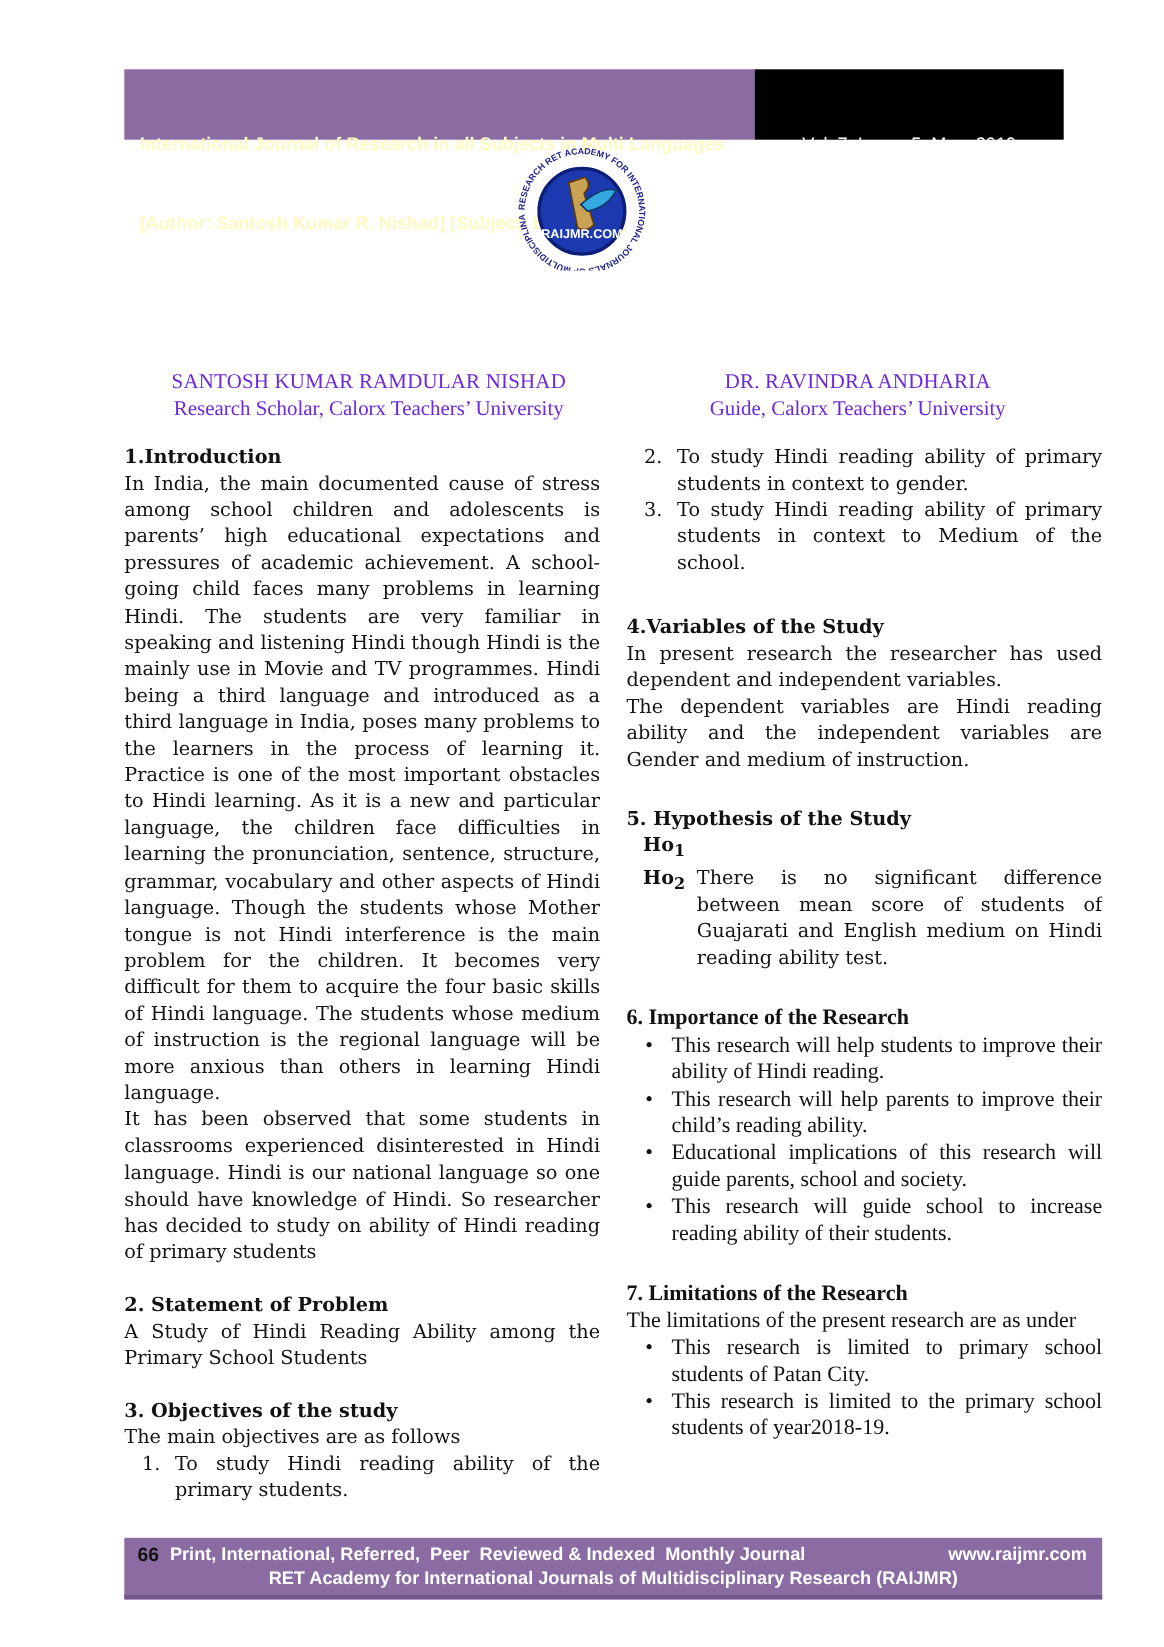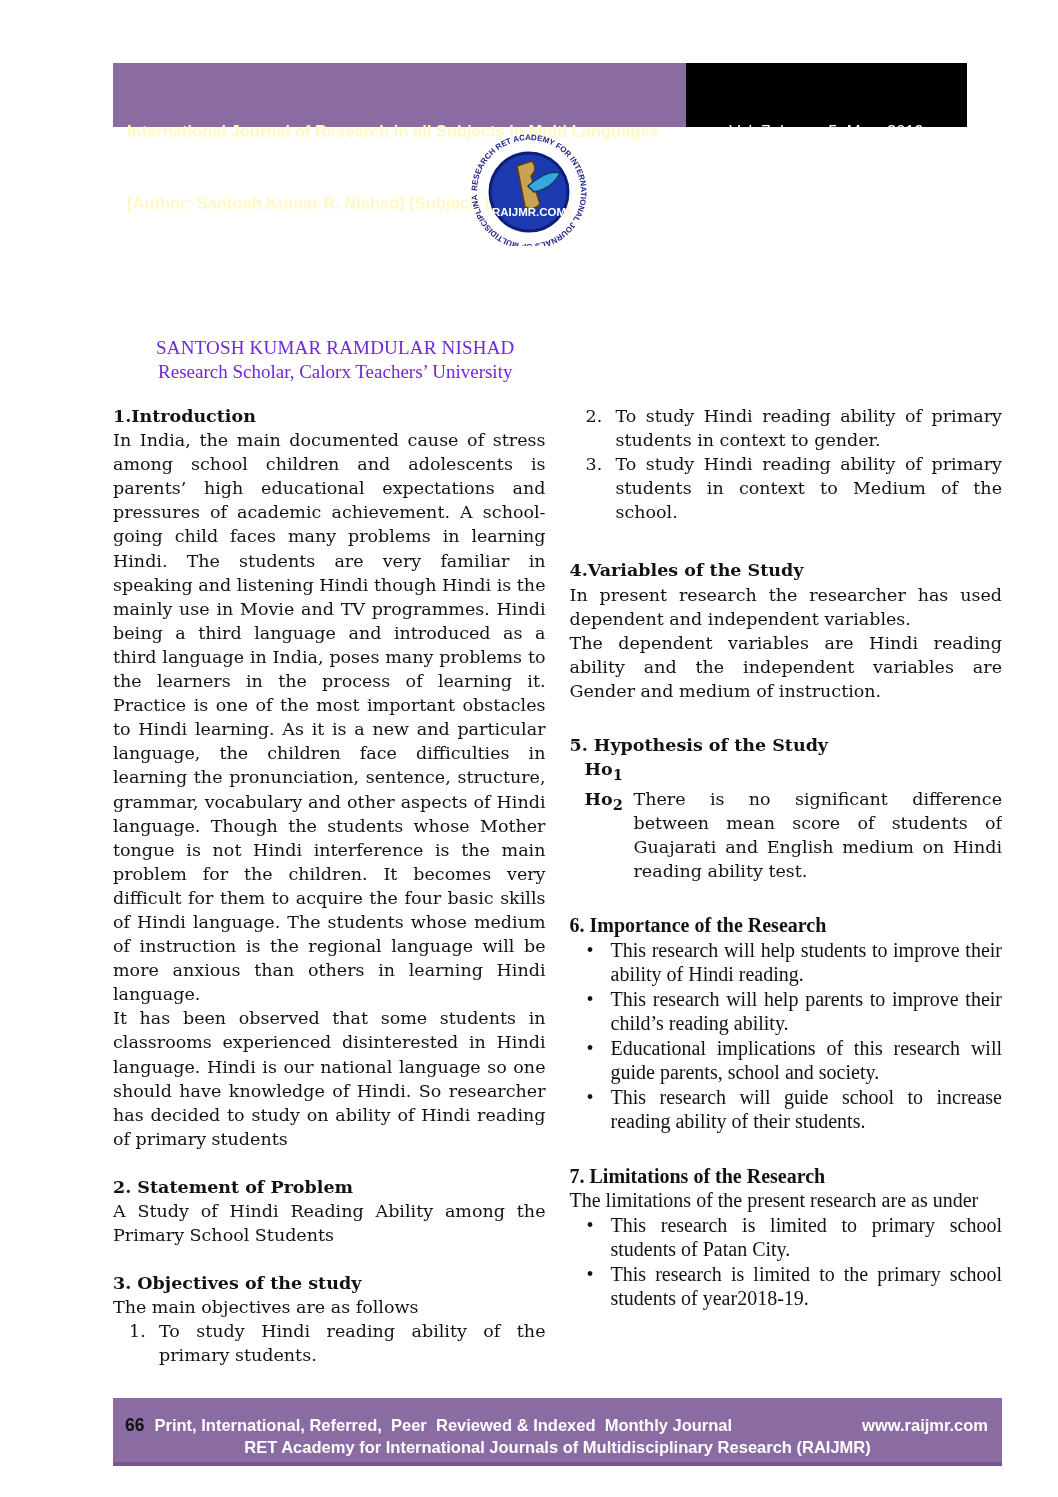--- a/index.html
+++ b/index.html
@@ -35,21 +35,21 @@
   .numli .txt{flex:1;text-align:justify;}
   .hyp{display:flex;}
   .hyp .lbl{flex:0 0 49px;padding-left:15px;font-weight:bold;}
   .hyp .txt{flex:1;text-align:justify;}
   .bul{display:flex;}
   .bul .dot{flex:0 0 24px;padding-left:17px;}
   .bul .txt{flex:1;text-align:justify;}
   
   .footer{position:absolute;left:113px;top:1398px;width:889px;height:52px;background:#8A6CA3;
           border-bottom:4px solid #75578F;color:#fff;font-family:"Liberation Sans",sans-serif;
-          font-weight:bold;font-size:16.5px;box-sizing:content-box;padding-top:12px;}
+          font-weight:bold;font-size:16.5px;box-sizing:content-box;padding-top:0;}
   .foot-l1{display:flex;align-items:center;padding:5px 14px 0 12px;white-space:pre-wrap;}
   .foot-page{color:#121212;margin-right:10px;font-size:17.5px;}
   .foot-text{flex:1;}
   .foot-site{text-align:right;}
   .foot-l2{text-align:center;padding-top:2px;}
 </style>
 </head>
 <body>
 
 <div class="page">
@@ -78,20 +78,24 @@
       <path d="M97,52 q19,-17 32,-13 q-7,15 -26,19 z" fill="#35A8E0" stroke="#0B3A66" stroke-width="1.5"></path>
       <text x="98" y="82" text-anchor="middle" font-family="Liberation Sans, sans-serif" font-size="11.5" font-weight="bold" fill="#FFFFFF">RAIJMR.COM</text>
     </svg>
   </div>
 
 
   <div class="authors">
     <div class="author">
       <div class="name">SANTOSH KUMAR RAMDULAR NISHAD</div>
       <div class="role">Research Scholar, Calorx Teachers’ University</div>
+    </div>
+    <div class="author">
+      <div class="name">DR. RAVINDRA ANDHARIA</div>
+      <div class="role">Guide, Calorx Teachers’ University</div>
     </div>
   </div>
 
   <div class="columns">
 
     <div class="col f-heavy">
       <p class="hd">1.Introduction</p>
       <p class="body">In India, the main documented cause of stress among school children and adolescents is parents’ high educational expectations and pressures of academic achievement. A school-going child faces many problems in learning Hindi. The students are very familiar in speaking and listening Hindi though Hindi is the mainly use in Movie and TV programmes. Hindi being a third language and introduced as a third language in India, poses many problems to the learners in the process of learning it. Practice is one of the most important obstacles to Hindi learning. As it is a new and particular language, the children face difficulties in learning the pronunciation, sentence, structure, grammar, vocabulary and other aspects of Hindi language. Though the students whose Mother tongue is not Hindi interference is the main problem for the children. It becomes very difficult for them to acquire the four basic skills of Hindi language. The students whose medium of instruction is the regional language will be more anxious than others in learning Hindi language.</p>
       <p class="body mt">It has been observed that some students in classrooms experienced disinterested in Hindi language. Hindi is our national language so one should have knowledge of Hindi. So researcher has decided to study on ability of Hindi reading of primary students</p>
 

